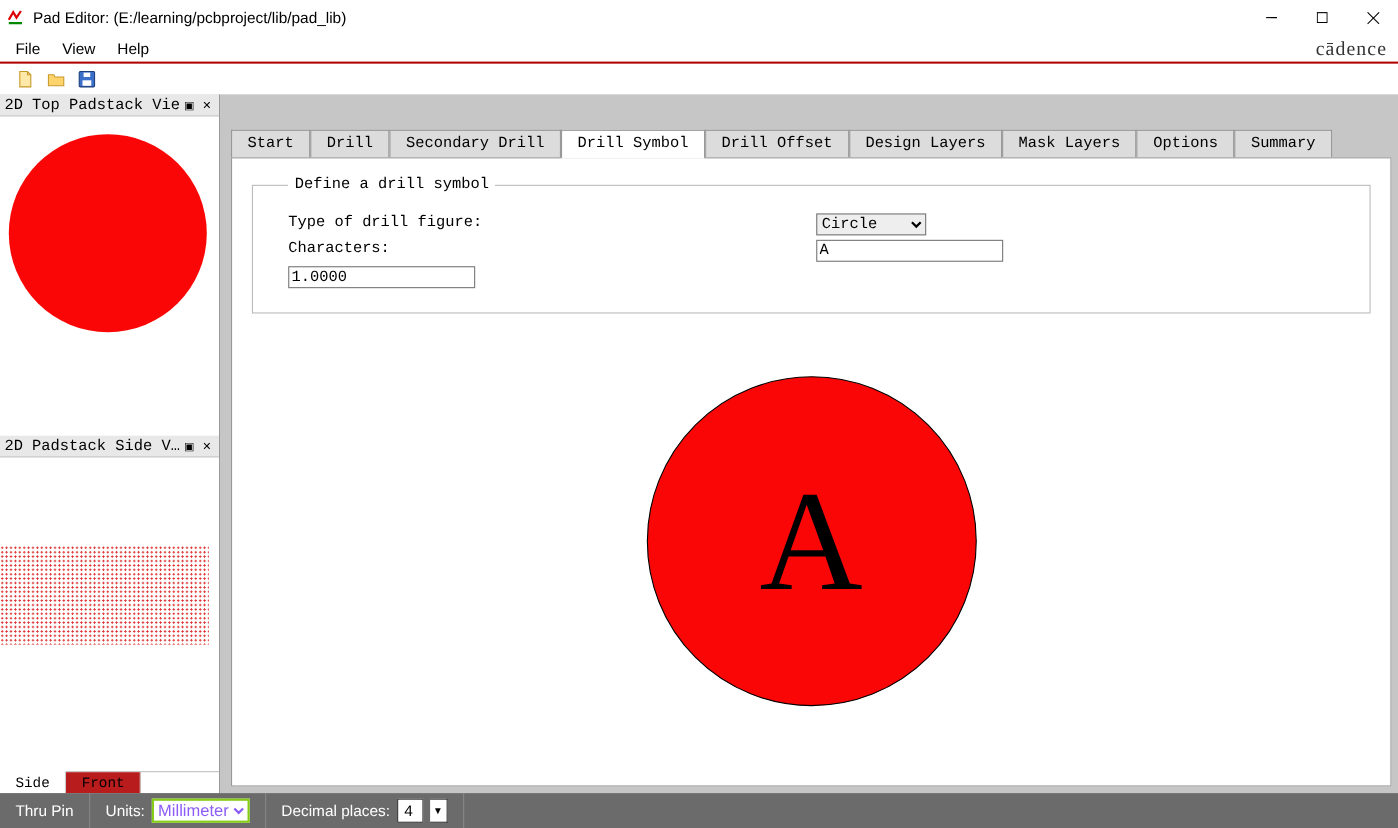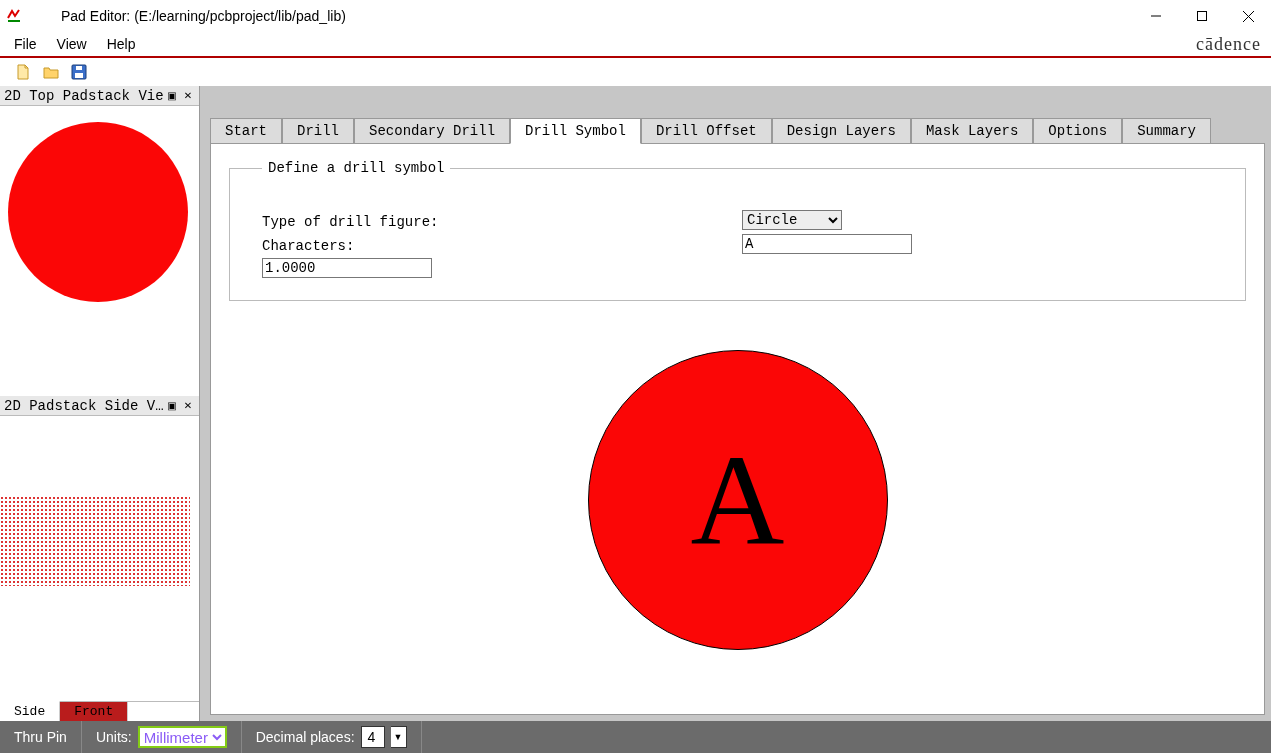--- a/index.html
+++ b/index.html
@@ -15,21 +15,20 @@
 }
 .mono { font-family: "Courier New", monospace; font-size: 14px; }
 
 
 .titlebar {
   height: 32px;
   display: flex;
   align-items: center;
   background: #fff;
   padding-left: 6px;
-  gap: 31px;
 }
 .titlebar .app-icon {
   width: 16px; height: 16px; margin-right: 8px;
   display:inline-flex;align-items:center;justify-content:center;
 }
 .titlebar .title-text { flex: 0 0 auto; font-size: 14px; color: #000; }
 .titlebar .spacer { flex: 1; }
 .win-controls { display: flex; }
 .win-btn {
   width: 46px; height: 32px;
@@ -171,30 +170,30 @@
   display: flex;
   flex-direction: column;
 }
 fieldset.group {
   border: 1px solid #bbb;
   padding: 14px 16px 18px 32px;
 }
 fieldset.group legend { padding: 0 6px; font-size: 14px; }
 .form-row {
   display: flex;
-  align-items: flex-end;
+  align-items: flex-start;
   margin: 4px 0;
 }
 .form-row .lbl { width: 480px; font-size: 14px; }
 .form-row select, .form-row input[type=text] {
   font-family: "Courier New", monospace;
   font-size: 14px;
   height: 20px;
 }
-.form-row select { width: 100px; background: #eee; border: 1px solid #777; margin-top: 16px; }
+.form-row select { width: 100px; background: #eee; border: 1px solid #777; }
 .form-row input[type=text] { width: 170px; border: 1px solid #777; padding: 0 2px; }
 
 .drill-preview {
   flex: 1;
   display: flex;
   align-items: center;
   justify-content: center;
 }
 .big-circle {
   width: 300px; height: 300px;

